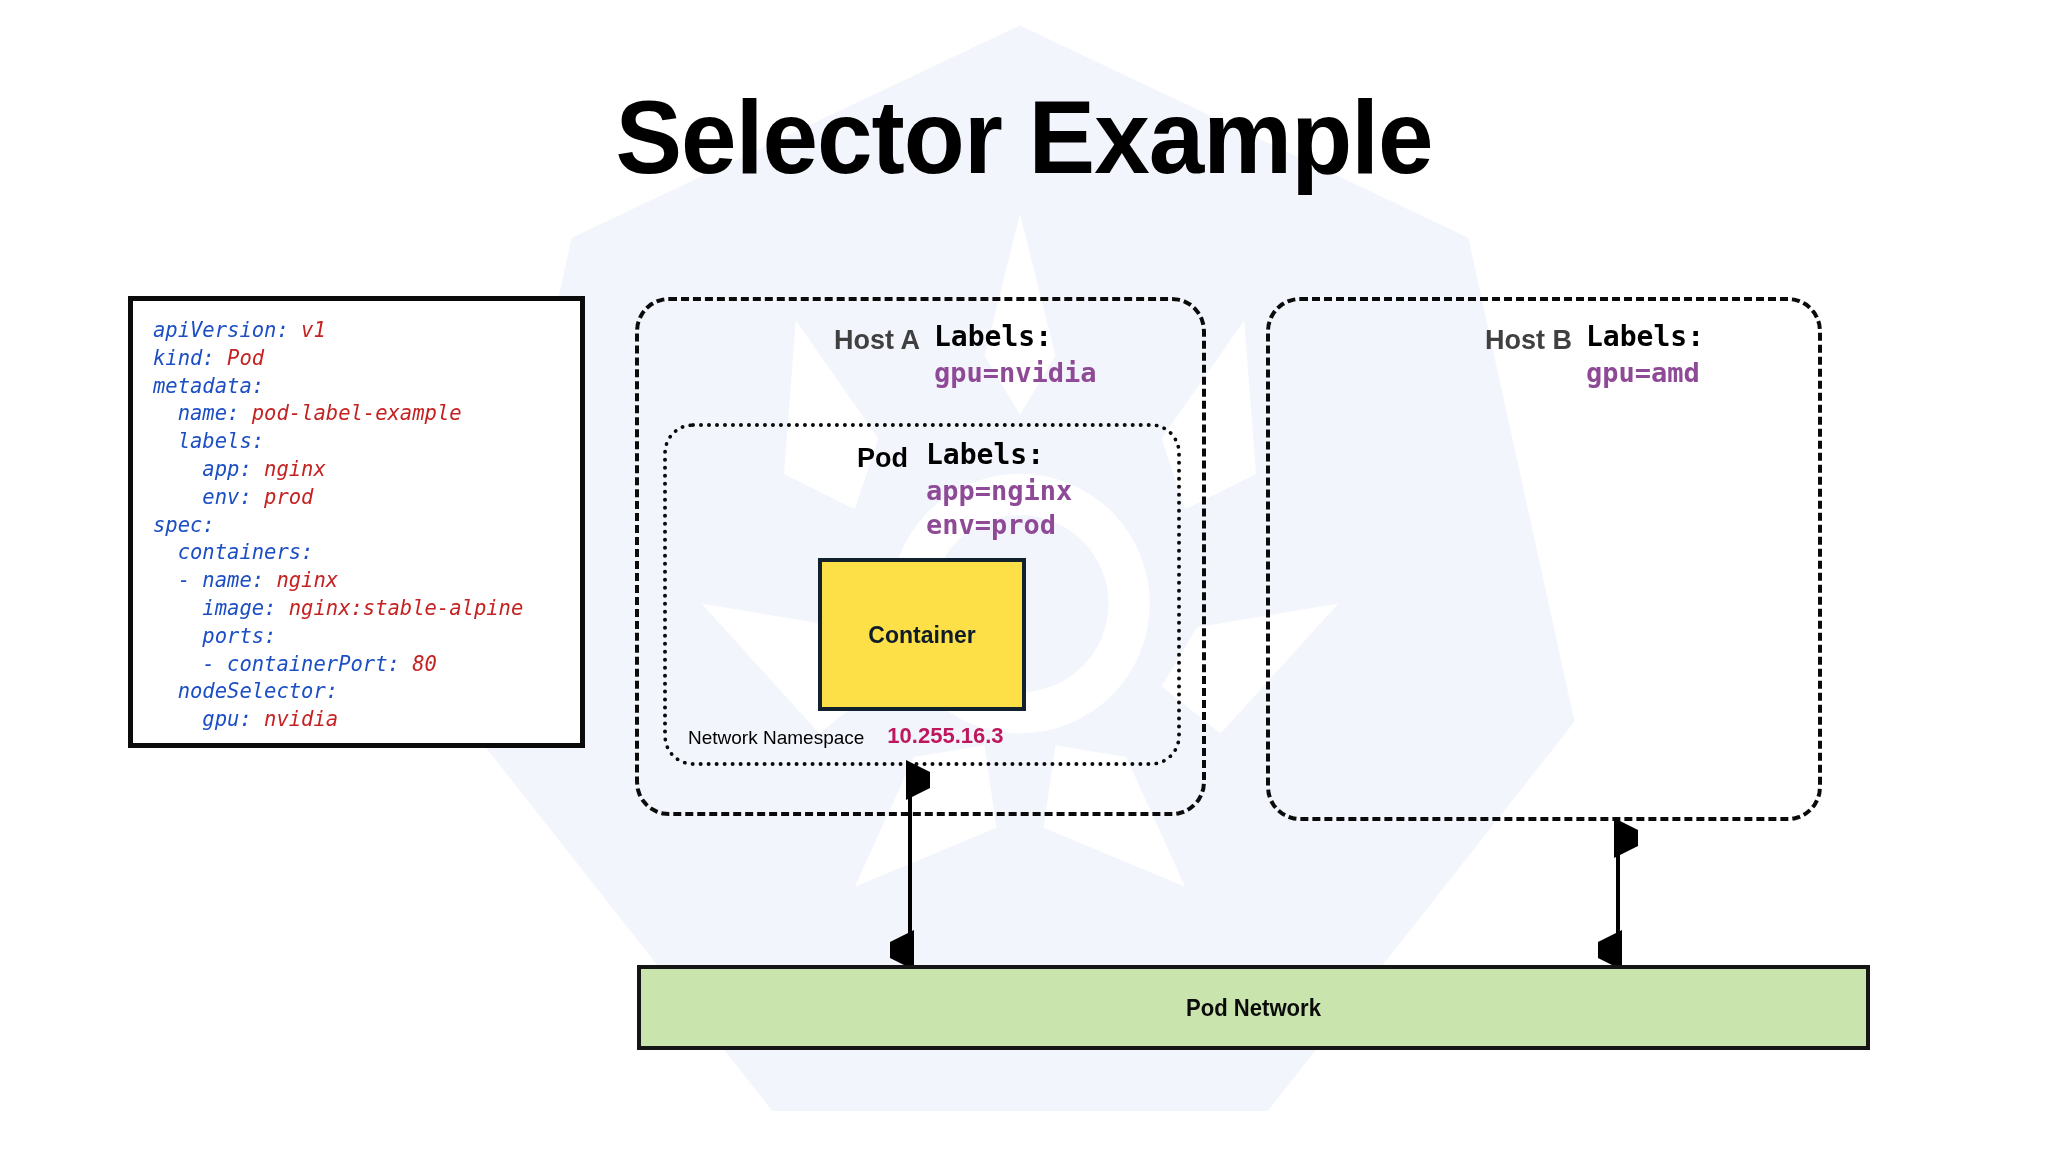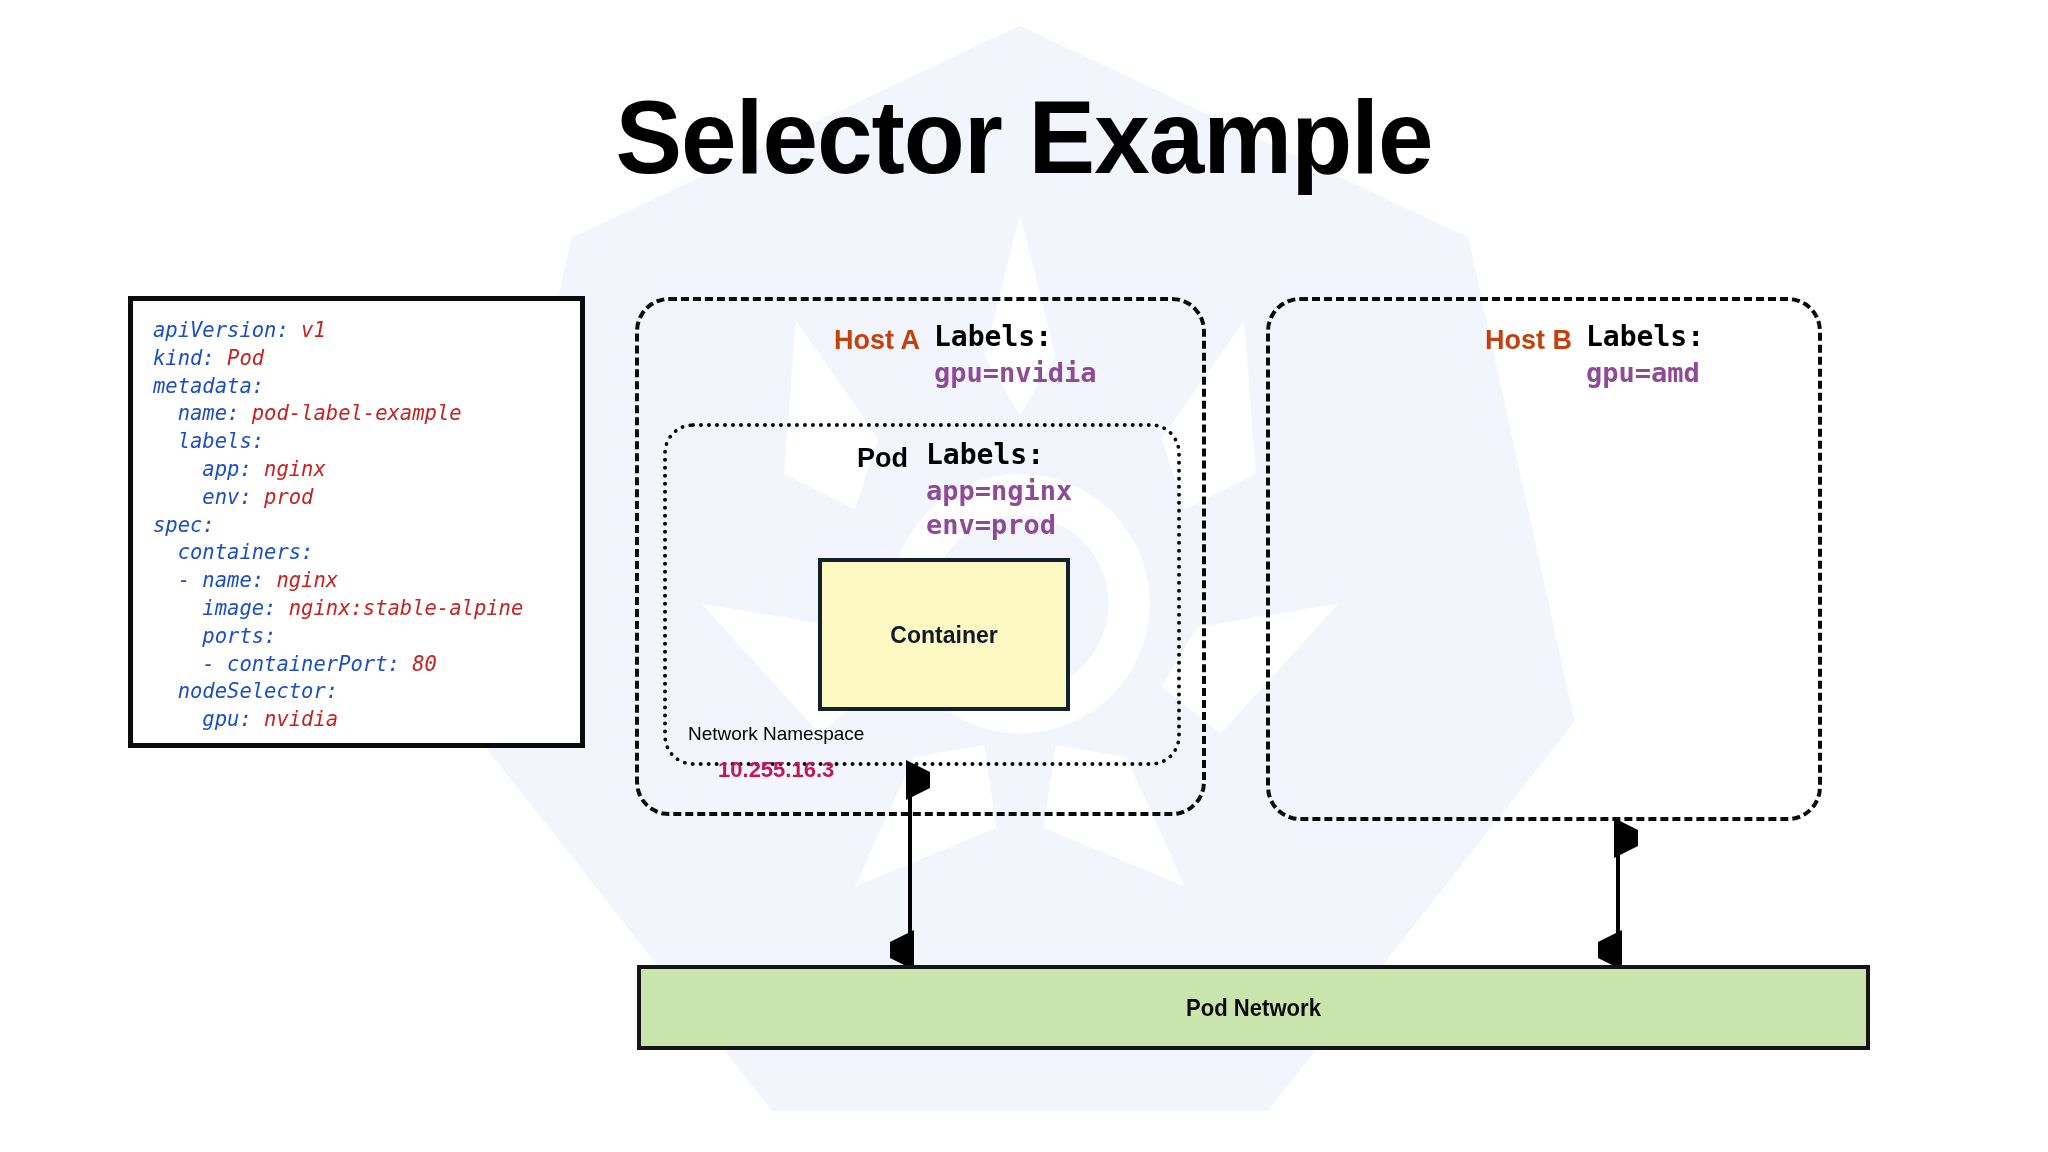--- a/index.html
+++ b/index.html
@@ -86,21 +86,21 @@
     align-items: flex-start;
     gap: 14px;
   }
   #host-a-header { left: 195px; top: 22px; }
   #host-b-header { left: 215px; top: 22px; }
 
   .host-name {
     font-family: "Liberation Sans", sans-serif;
     font-weight: bold;
     font-size: 27px;
-    color: #c2410c;
+    color: #404040;
     line-height: 34px;
     white-space: nowrap;
   }
   .labels-block { line-height: 1.02; }
   .labels-title {
     font-family: "DejaVu Sans Mono", "Liberation Mono", monospace;
     font-weight: bold;
     font-size: 28px;
     color: #000000;
     white-space: nowrap;
@@ -141,23 +141,23 @@
     color: #000000;
     line-height: 34px;
     white-space: nowrap;
   }
 
   
   #container-box {
     position: absolute;
     left: 818px;
     top: 558px;
-    width: 252px;
+    width: 208px;
     height: 153px;
-    background: #fef9c3;
+    background: #fde047;
     border: 4px solid #11212e;
     box-sizing: border-box;
     padding-left: 40px;
   }
   #container-label {
     position: absolute;
     left: 0; right: 0;
     top: 50%;
     transform: translateY(-50%);
     text-align: center;
@@ -166,23 +166,22 @@
     font-size: 23px;
     color: #0d1b2a;
   }
 
   
   #netns-caption {
     position: absolute;
     left: 688px;
     top: 723px;
     display: flex;
-    align-items: center;
-    gap: 12px;
-    flex-direction: column;
+    align-items: flex-end;
+    gap: 23px;
   }
   #netns-text {
     font-family: "Liberation Sans", sans-serif;
     font-size: 19px;
     color: #000000;
     white-space: nowrap;
   }
   #netns-ip {
     font-family: "Liberation Sans", sans-serif;
     font-weight: bold;

